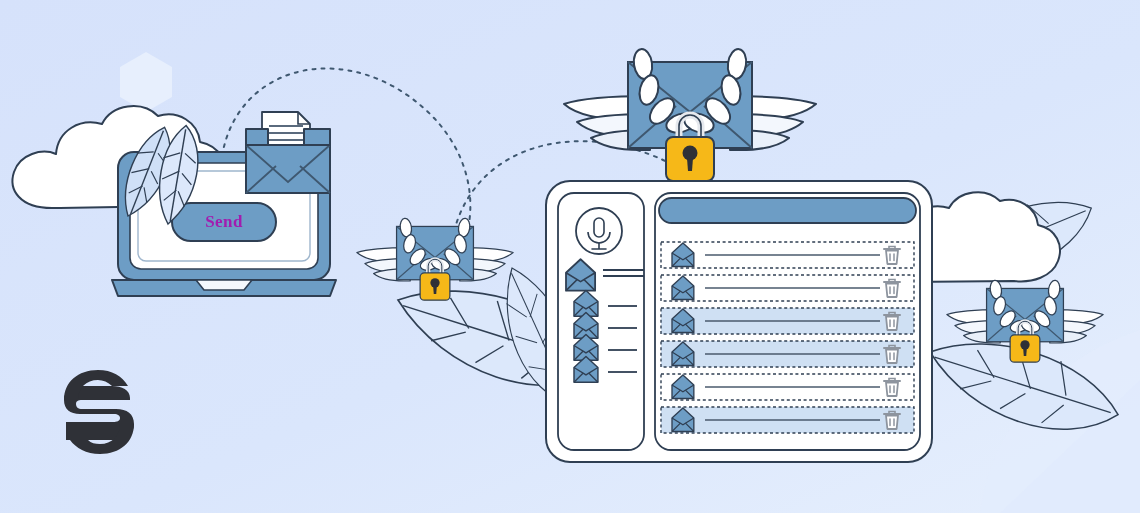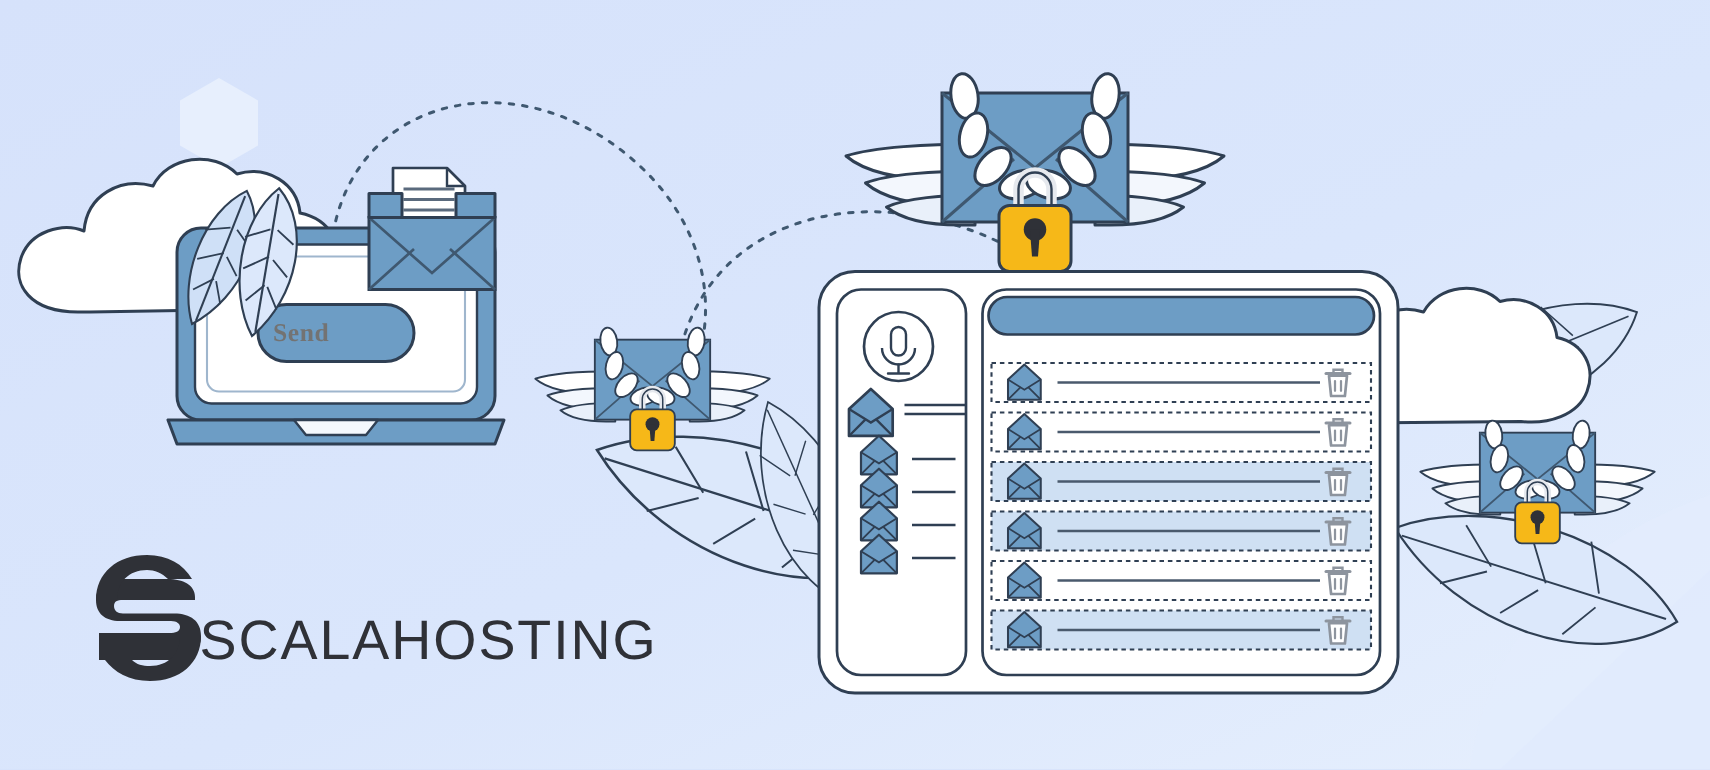--- a/index.html
+++ b/index.html
@@ -6,22 +6,22 @@
   body{
     width:1140px;height:513px;overflow:hidden;
     font-family:"Liberation Sans",sans-serif;
     background:#d6e2fb;
   }
   #stage{position:relative;width:1140px;height:513px;overflow:hidden;}
   #stage svg{position:absolute;top:0;left:0;}
   .lbl{position:absolute;pointer-events:none;}
   #send-label{
     left:182px;top:211px;width:84px;height:22px;
-    color:#737373;font-family:"Liberation Serif",serif;
-    font-size:17px;font-weight:bold;text-align:left;line-height:22px;
+    color:#a21caf;font-family:"Liberation Serif",serif;
+    font-size:17px;font-weight:bold;text-align:center;line-height:22px;
     letter-spacing:.4px;
   }
   #brand-label{
     left:133px;top:405px;height:44px;
     color:#2f3137;font-family:"Liberation Sans",sans-serif;
     font-size:37px;font-weight:400;line-height:44px;letter-spacing:1.3px;
   }
 </style>
 </head>
 <body>
@@ -319,15 +319,14 @@
     <path d="M64,400 C64,382 78,370 98,370 C112,370 122,376 128,386 L112,386
              C108,382 103,380 98,380 C86,380 78,388 78,400 Z" fill="#2f3137"></path>
     <path d="M134,424 C134,442 120,454 100,454 C86,454 76,448 70,440 L88,440
              C91,443 95,444 100,444 C112,444 120,436 120,424 Z" fill="#2f3137"></path>
   </g>
 
 </svg>
 
 <div class="lbl" id="send-label">Send</div>
 
-<div class="lbl" id="brand-label">SCALAHOSTING</div>
 
 </div>
 
 </body></html>

